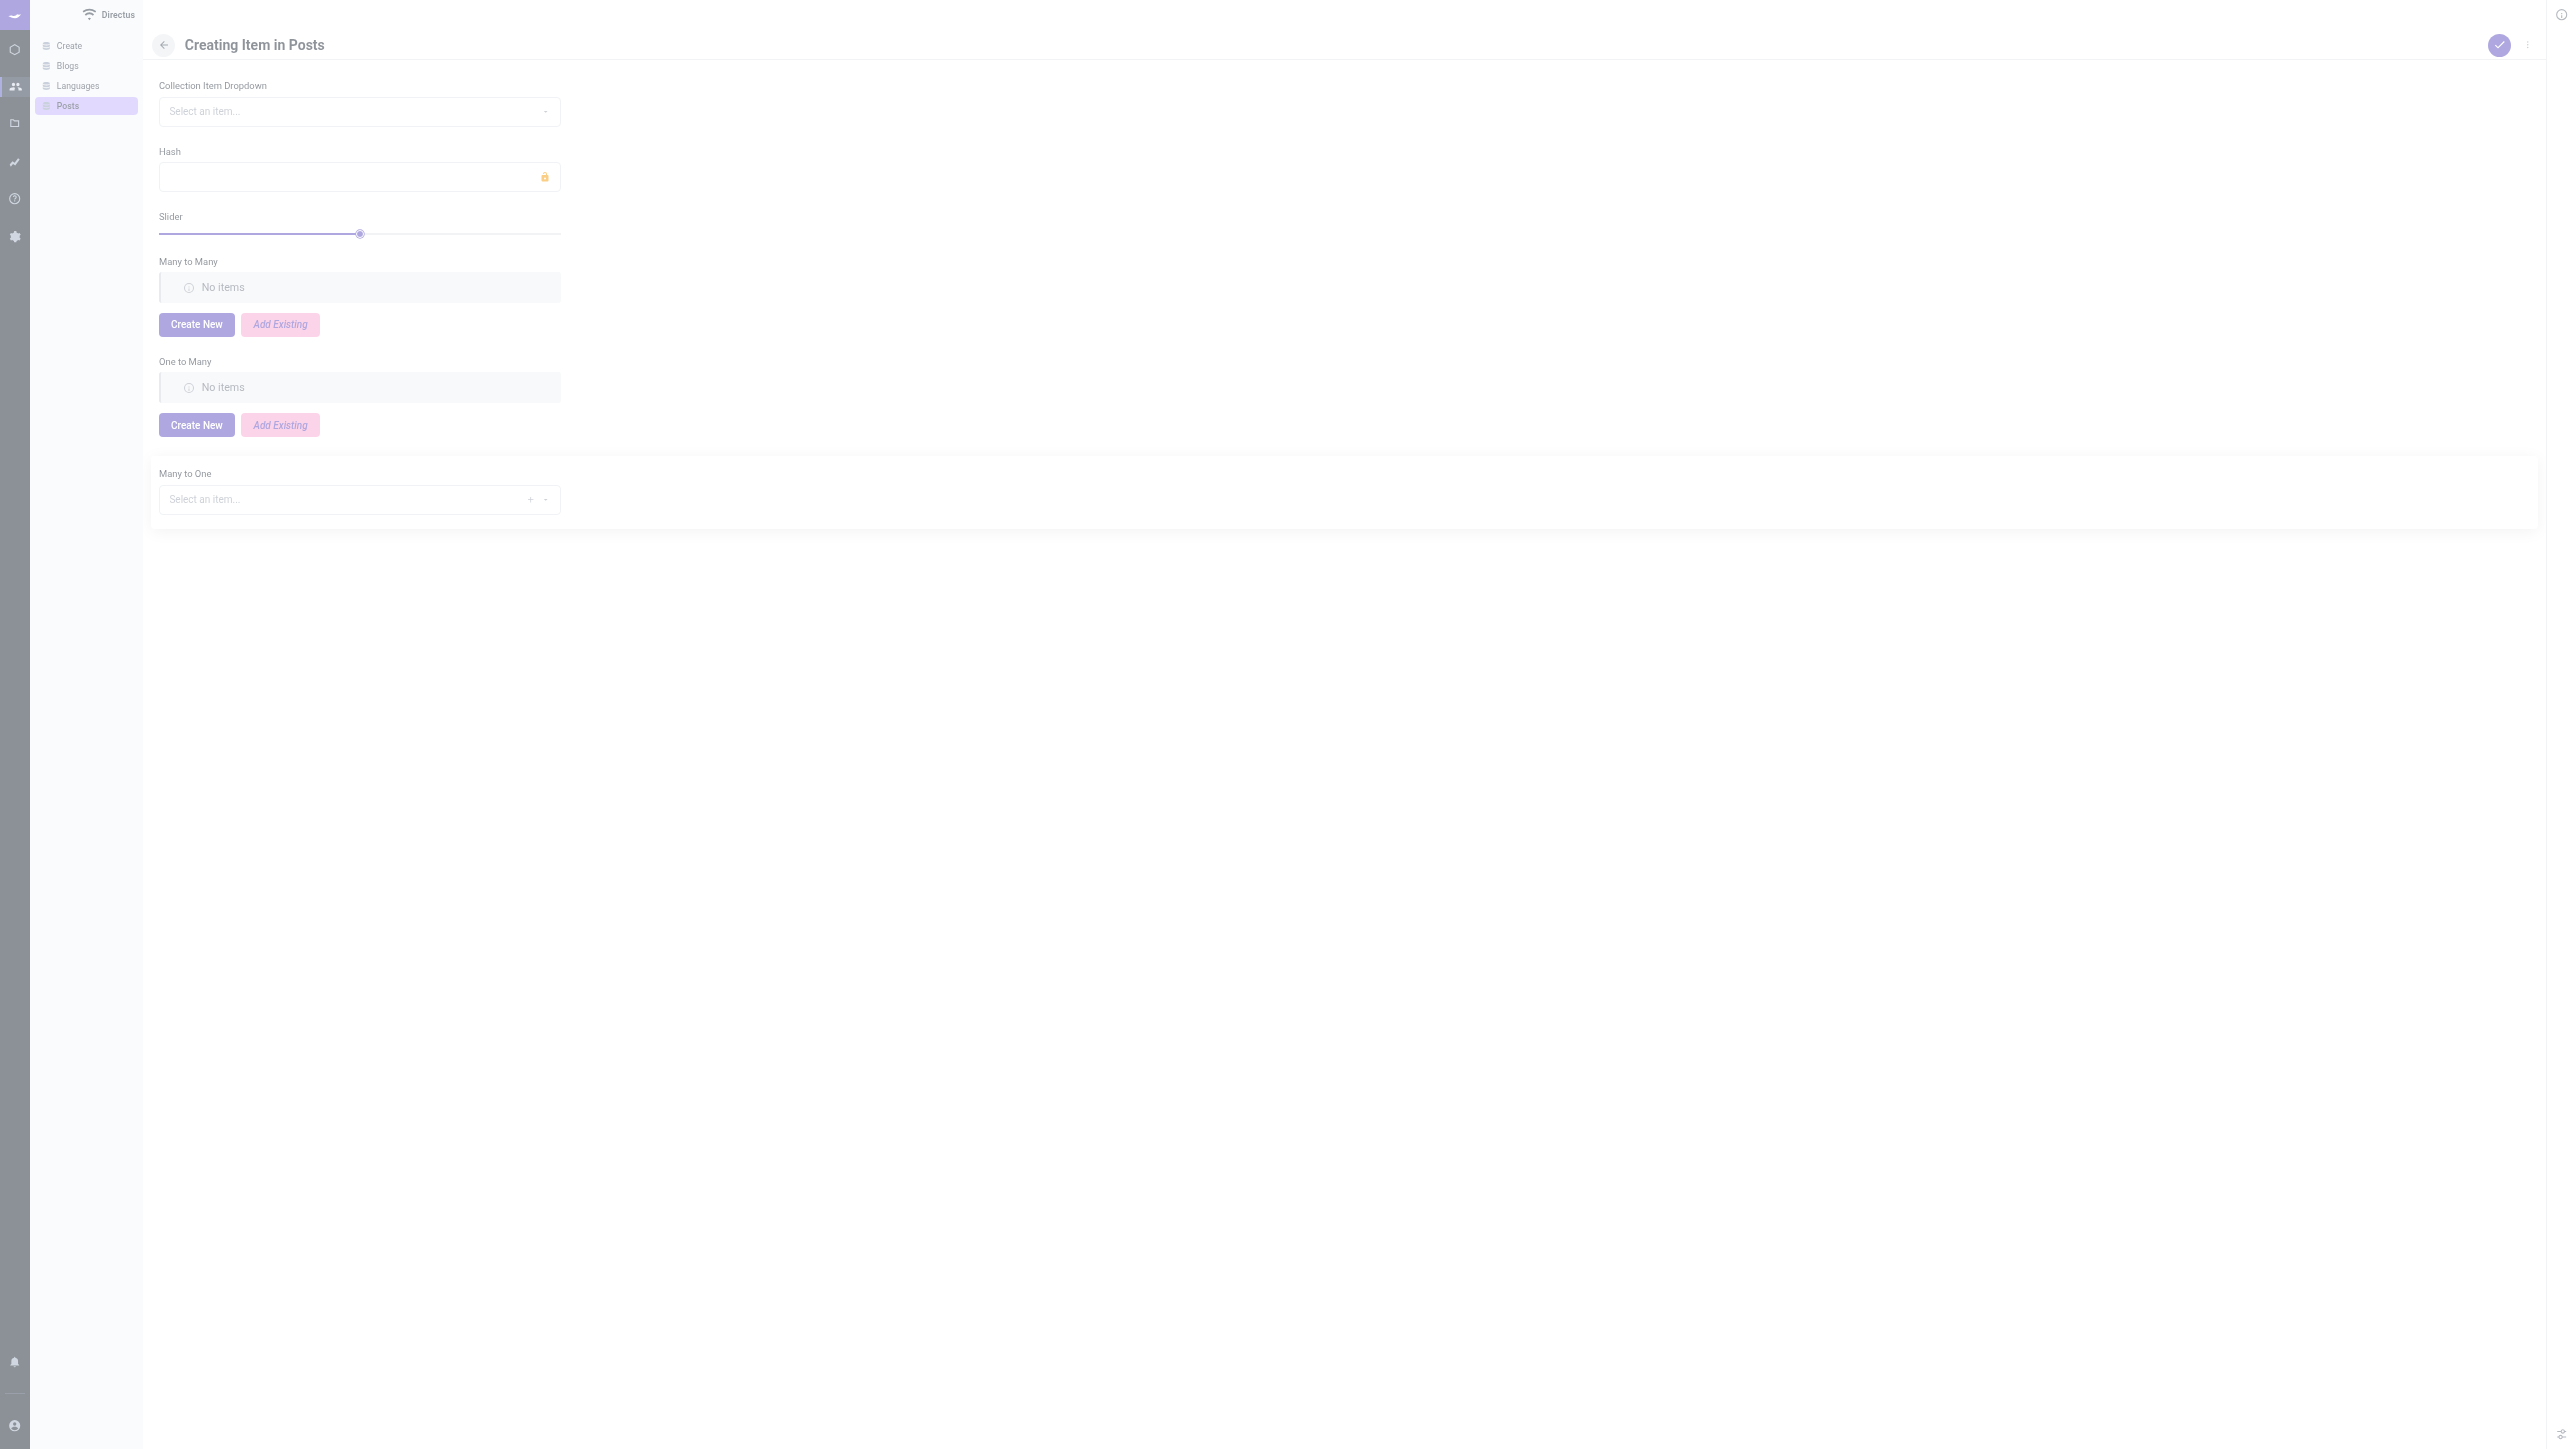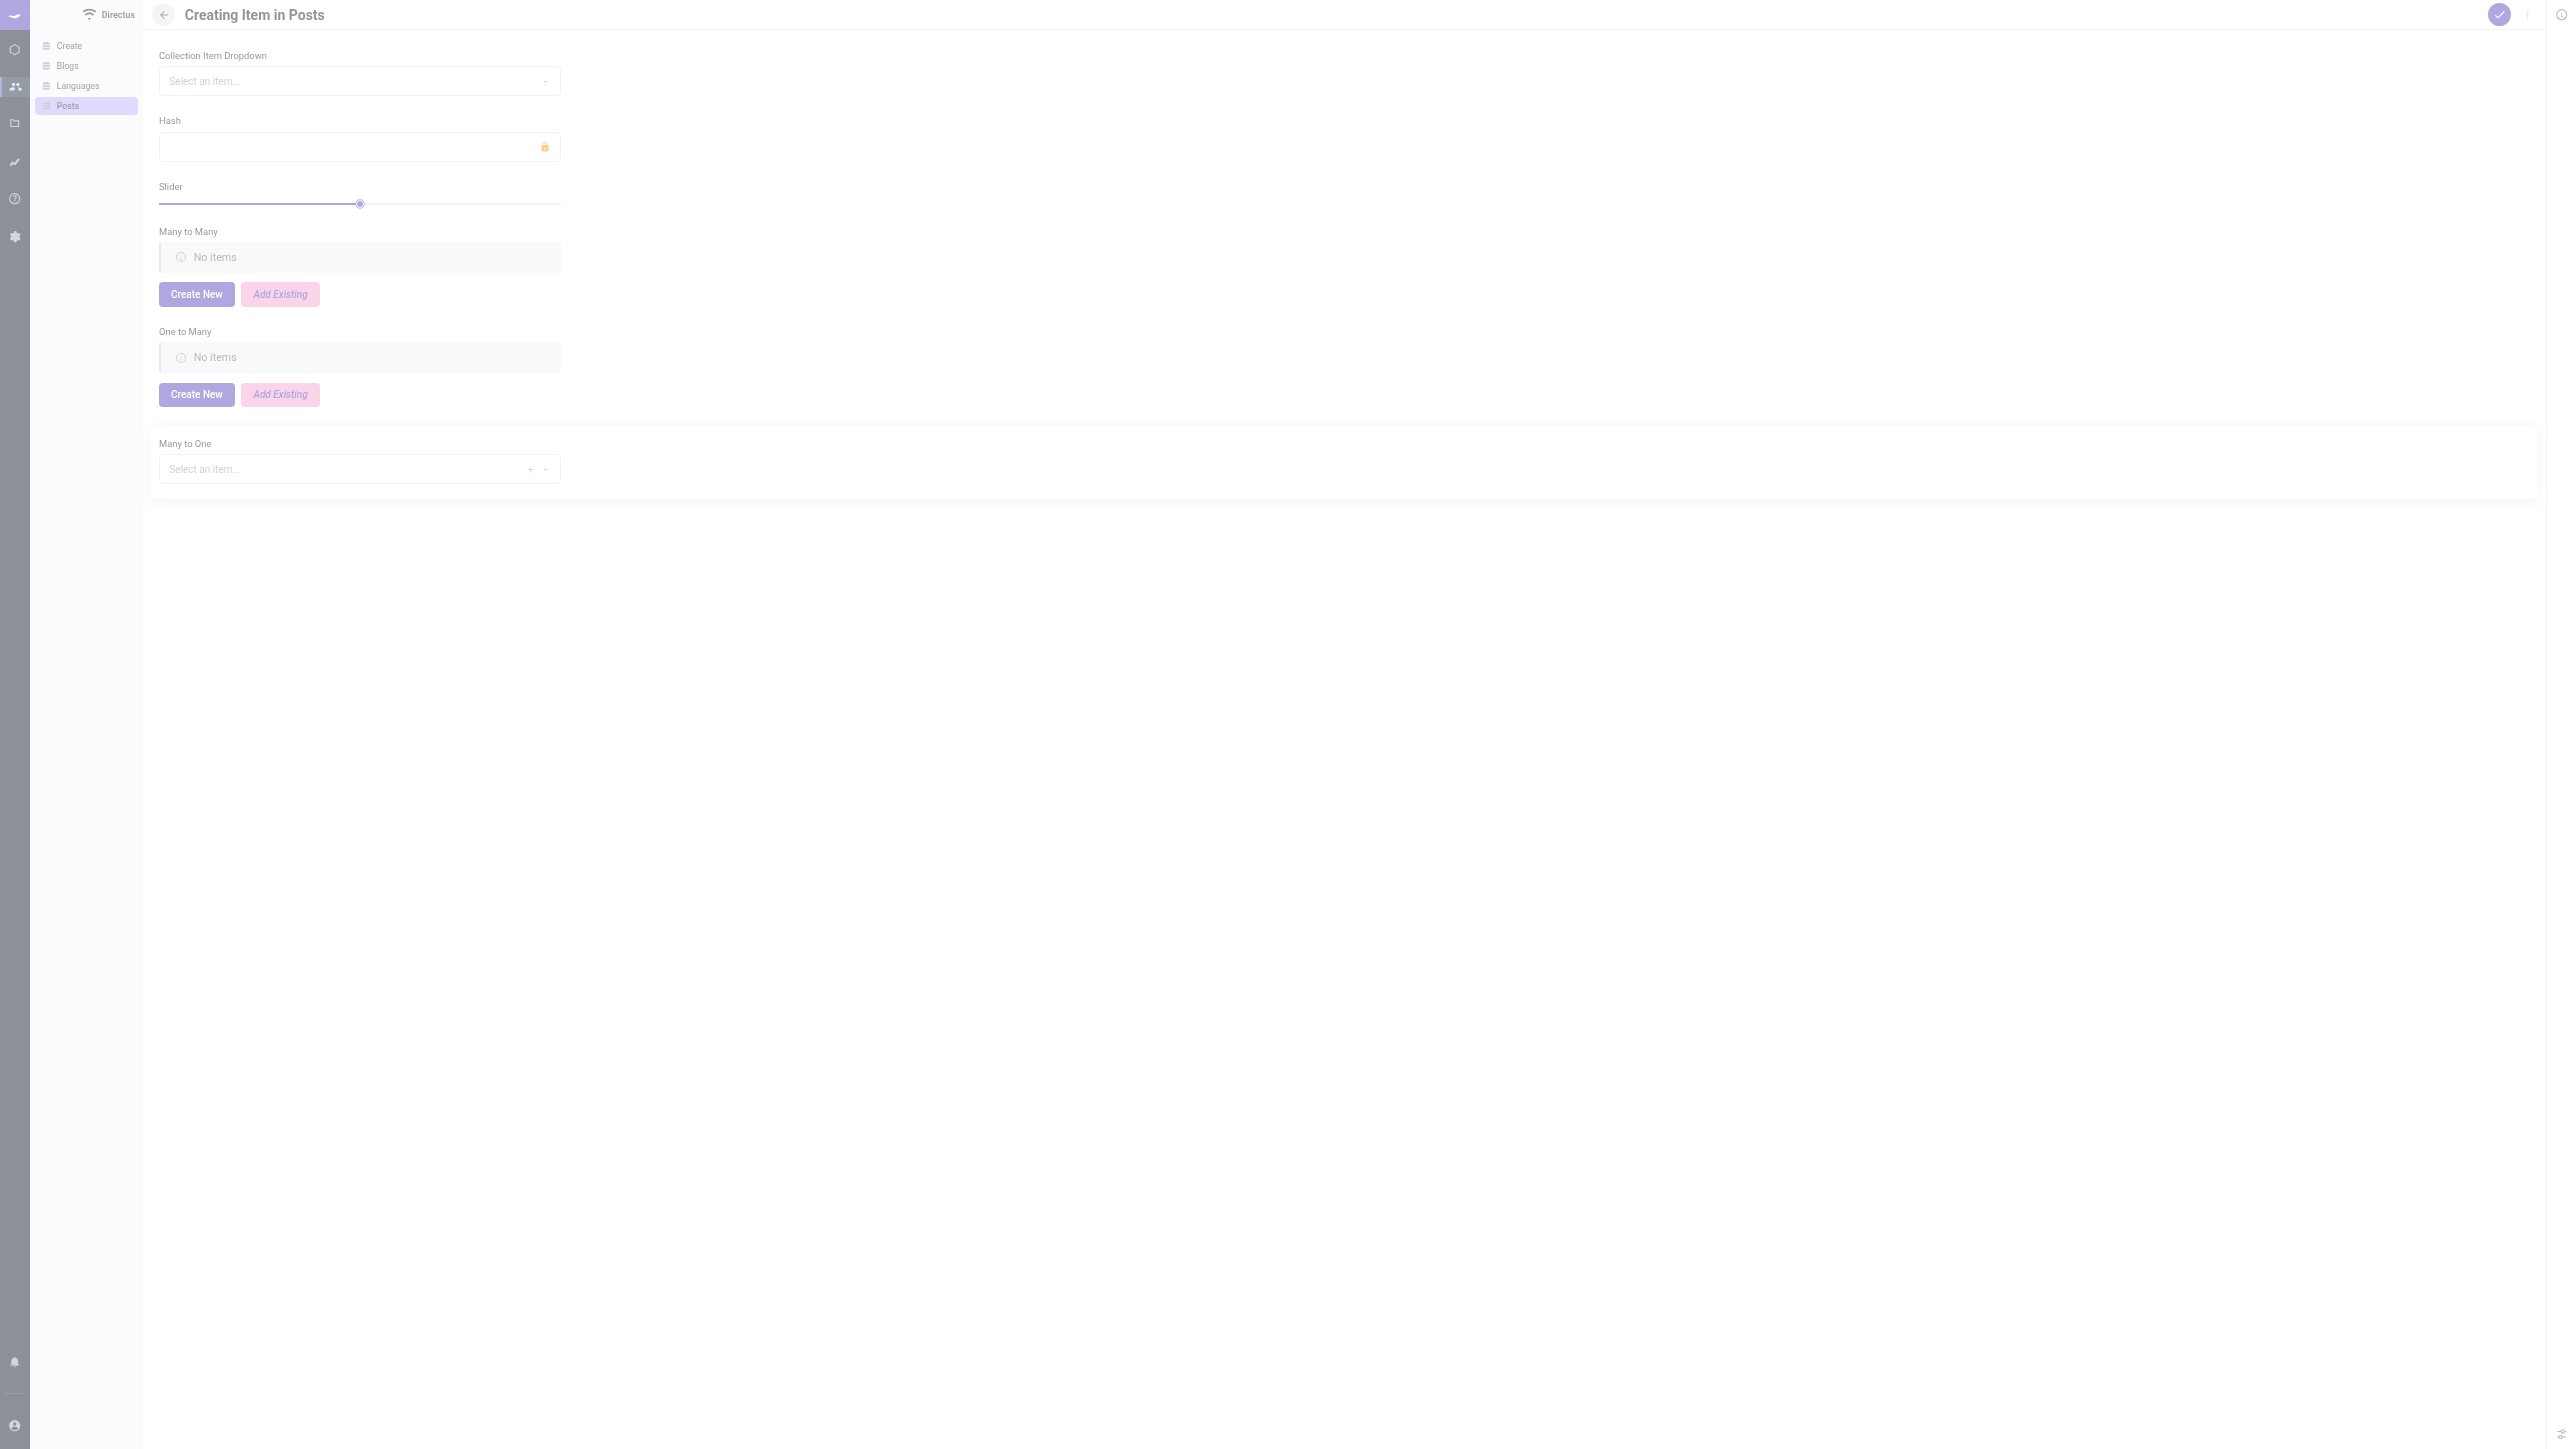--- a/index.html
+++ b/index.html
@@ -24,21 +24,21 @@
 .sidebar-head { height: 30px; display: flex; align-items: center; gap: 5.4px; padding: 0 8px; color: #2e3a48; justify-content: flex-end; }
 .sidebar-head svg { width: 14.8px; height: 14.8px; fill: #2e3a48; }
 .sidebar-head .name { font-weight: 600; font-size: 8.7px; letter-spacing: 0.1px; }
 .collections { padding: 6.7px 5.4px; display: flex; flex-direction: column; gap: 1.3px; }
 .coll { display: flex; align-items: center; gap: 5.4px; padding: 4px 5.4px; border-radius: 4px; font-size: 8.7px; color: #374151; }
 .coll.active { background: #c4b5fd; font-weight: 500; }
 .coll svg { width: 10.7px; height: 10.7px; fill: #94a3b8; flex-shrink: 0; }
 
 
 .main { flex: 1; display: flex; flex-direction: column; min-width: 0; z-index: 1; }
-.topbar { height: 30px; display: flex; align-items: center; padding: 0 12px 0 9.4px; border-bottom: 0.7px solid #e5e7eb; gap: 9.4px; }
+.topbar { height: 30px; display: flex; align-items: center; padding: 0 12px 0 9.4px; border-bottom: 0.7px solid #e5e7eb; gap: 9.4px; margin-top: 31px; }
 .back-btn { width: 23px; height: 23px; border-radius: 50%; background: #e8ebef; display: flex; align-items: center; justify-content: center; }
 .back-btn svg { width: 12px; height: 12px; fill: #4b5563; }
 .title { font-size: 14px; font-weight: 700; color: #1f2937; flex: 1; }
 .save-btn { width: 23px; height: 23px; border-radius: 50%; background: #5e4fbf; display: flex; align-items: center; justify-content: center; }
 .save-btn svg { width: 13.4px; height: 13.4px; fill: #fff; }
 .kebab { width: 13.4px; display: flex; align-items: center; justify-content: center; }
 .kebab svg { width: 9.4px; height: 9.4px; fill: #9ca3af; }
 
 
 .right-rail { width: 30px; border-left: 0.7px solid #e5e7eb; display: flex; flex-direction: column; align-items: center; z-index: 1; }
@@ -53,21 +53,21 @@
 .label { font-size: 9.4px; font-weight: 400; color: #1f2937; margin-bottom: 5.4px; display: block; }
 .select-input { height: 30px; border: 1.3px solid #e0e4ea; border-radius: 4px; display: flex; align-items: center; padding: 0 9.4px; color: #9ca3af; font-size: 10px; justify-content: space-between; background: #fff; }
 .select-input .chev { width: 9.4px; height: 9.4px; fill: #9ca3af; }
 .select-input .right-icons { display: flex; align-items: center; gap: 5.4px; }
 .hash-input { height: 30px; border: 1.3px solid #e0e4ea; border-radius: 4px; display: flex; align-items: center; padding: 0 9.4px; justify-content: flex-end; background: #fff; }
 .hash-input svg { width: 12px; height: 12px; fill: #f59e0b; }
 .slider-field { height: 5.4px; display: flex; align-items: center; margin-top: 9.4px; }
 .slider-track { flex: 1; height: 2px; background: #e5e7eb; position: relative; }
 .slider-fill { position: absolute; left: 0; top: 0; bottom: 0; background: #5e4fbf; width: 50%; }
 .slider-thumb { position: absolute; top: 50%; transform: translate(-50%, -50%); width: 8px; height: 8px; border-radius: 50%; background: #5e4fbf; border: 1.3px solid #fff; box-shadow: 0 0 0 0.7px #5e4fbf; left: 50%; }
-.empty-box { border-left: 2px solid #d1d5db; background: #f1f3f5; height: 31px; display: flex; align-items: center; gap: 6.7px; padding: 0 14px; border-radius: 2.7px; color: #6b7280; }
+.empty-box { border-left: 2px solid #d1d5db; background: #f1f3f5; height: 31px; display: flex; align-items: center; gap: 6.7px; padding: 0 22px; border-radius: 2.7px; color: #6b7280; }
 .empty-box svg { width: 12px; height: 12px; fill: #9ca3af; }
 .field-actions { margin-top: 9.4px; display: flex; gap: 6.7px; }
 .btn-primary { background: #5e4fbf; color: #fff; border: none; border-radius: 4px; padding: 6.7px 12px; font-size: 10px; font-weight: 500; }
 .btn-secondary { background: #f9a8d4; color: #5e4fbf; border: none; border-radius: 4px; padding: 6.7px 12px; font-size: 10px; font-weight: 500; font-style: italic; }
 
 
 .spotlight-wrap { position: relative; z-index: 10; }
 .spotlight { position: relative; background: #fff; padding: 12px 8px 14.8px 8px; margin-left: -8px; margin-right: -8px; border-radius: 4px; box-shadow: 0 2.7px 16px rgba(0,0,0,0.1); }
 .spotlight .field-block { margin-bottom: 0; }
 </style>

